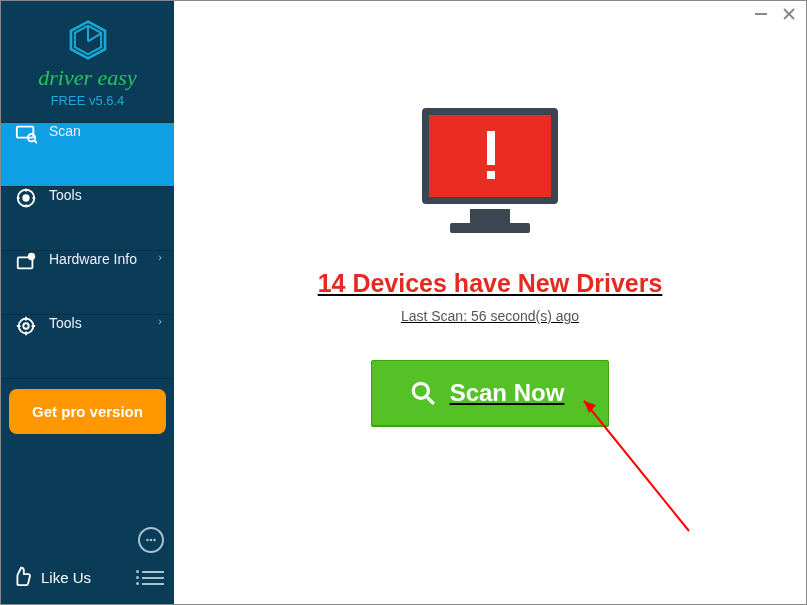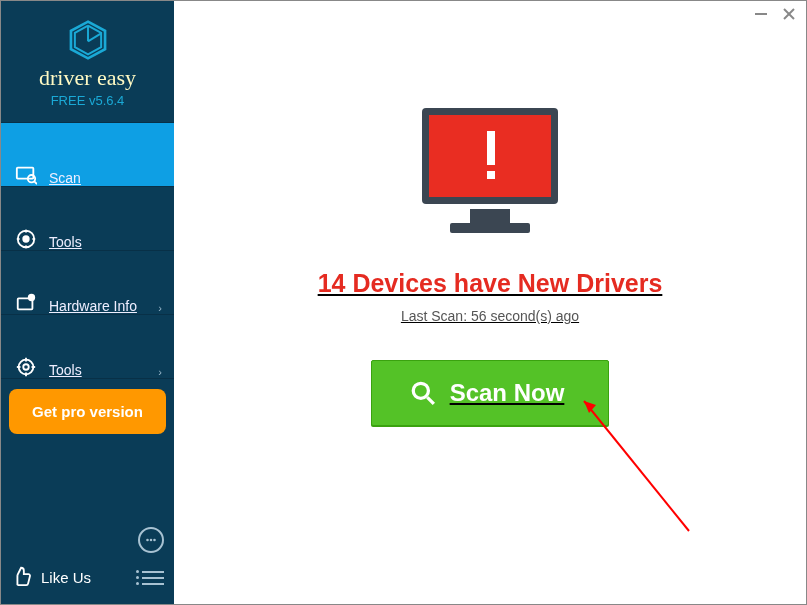--- a/index.html
+++ b/index.html
@@ -9,28 +9,27 @@
   border: 1px solid #888; position: relative;
 }
 .sidebar {
   width: 173px; background: #0a3c57; color: #fff; display: flex; flex-direction: column;
 }
 .logo-area {
   display: flex; flex-direction: column; align-items: center;
   padding: 18px 0 14px 0; border-bottom: 1px solid #083047;
 }
 .logo-svg { width: 42px; height: 42px; }
-.brand { font-family: Georgia, serif; font-size: 22px; color: #fef9c3; margin-top: 4px; }
+.brand { font-family: Georgia, serif; font-size: 22px; color: #22c55e; font-style: italic; margin-top: 4px; }
 .version { font-size: 13px; color: #1aa9d6; margin-top: 2px; }
 .nav { display: flex; flex-direction: column; }
 .nav-item {
-  display: flex; align-items: flex-end; height: 64px; padding: 0 14px;
+  display: flex; align-items: flex-start; height: 64px; padding: 0 14px;
   font-size: 14px; color: #eef; cursor: pointer; position: relative;
   border-bottom: 1px solid #083047;
-  text-decoration: underline;
 }
 .nav-item.active { background: #0e9fe4; }
 .nav-item .icon { width: 22px; height: 22px; margin-right: 12px; display:flex; align-items:center; justify-content:center; }
 .nav-item .chevron { position: absolute; right: 12px; font-size: 11px; color: #9bb9cc; }
 .pro-btn {
   margin: 10px 8px; background: #ff9800; color: #fff; text-align: center;
   padding: 14px 6px; font-weight: bold; font-size: 15px; cursor: pointer; border-radius: 8px;
 }
 .sidebar-footer {
   margin-top: auto; padding: 10px 10px 14px 10px;

